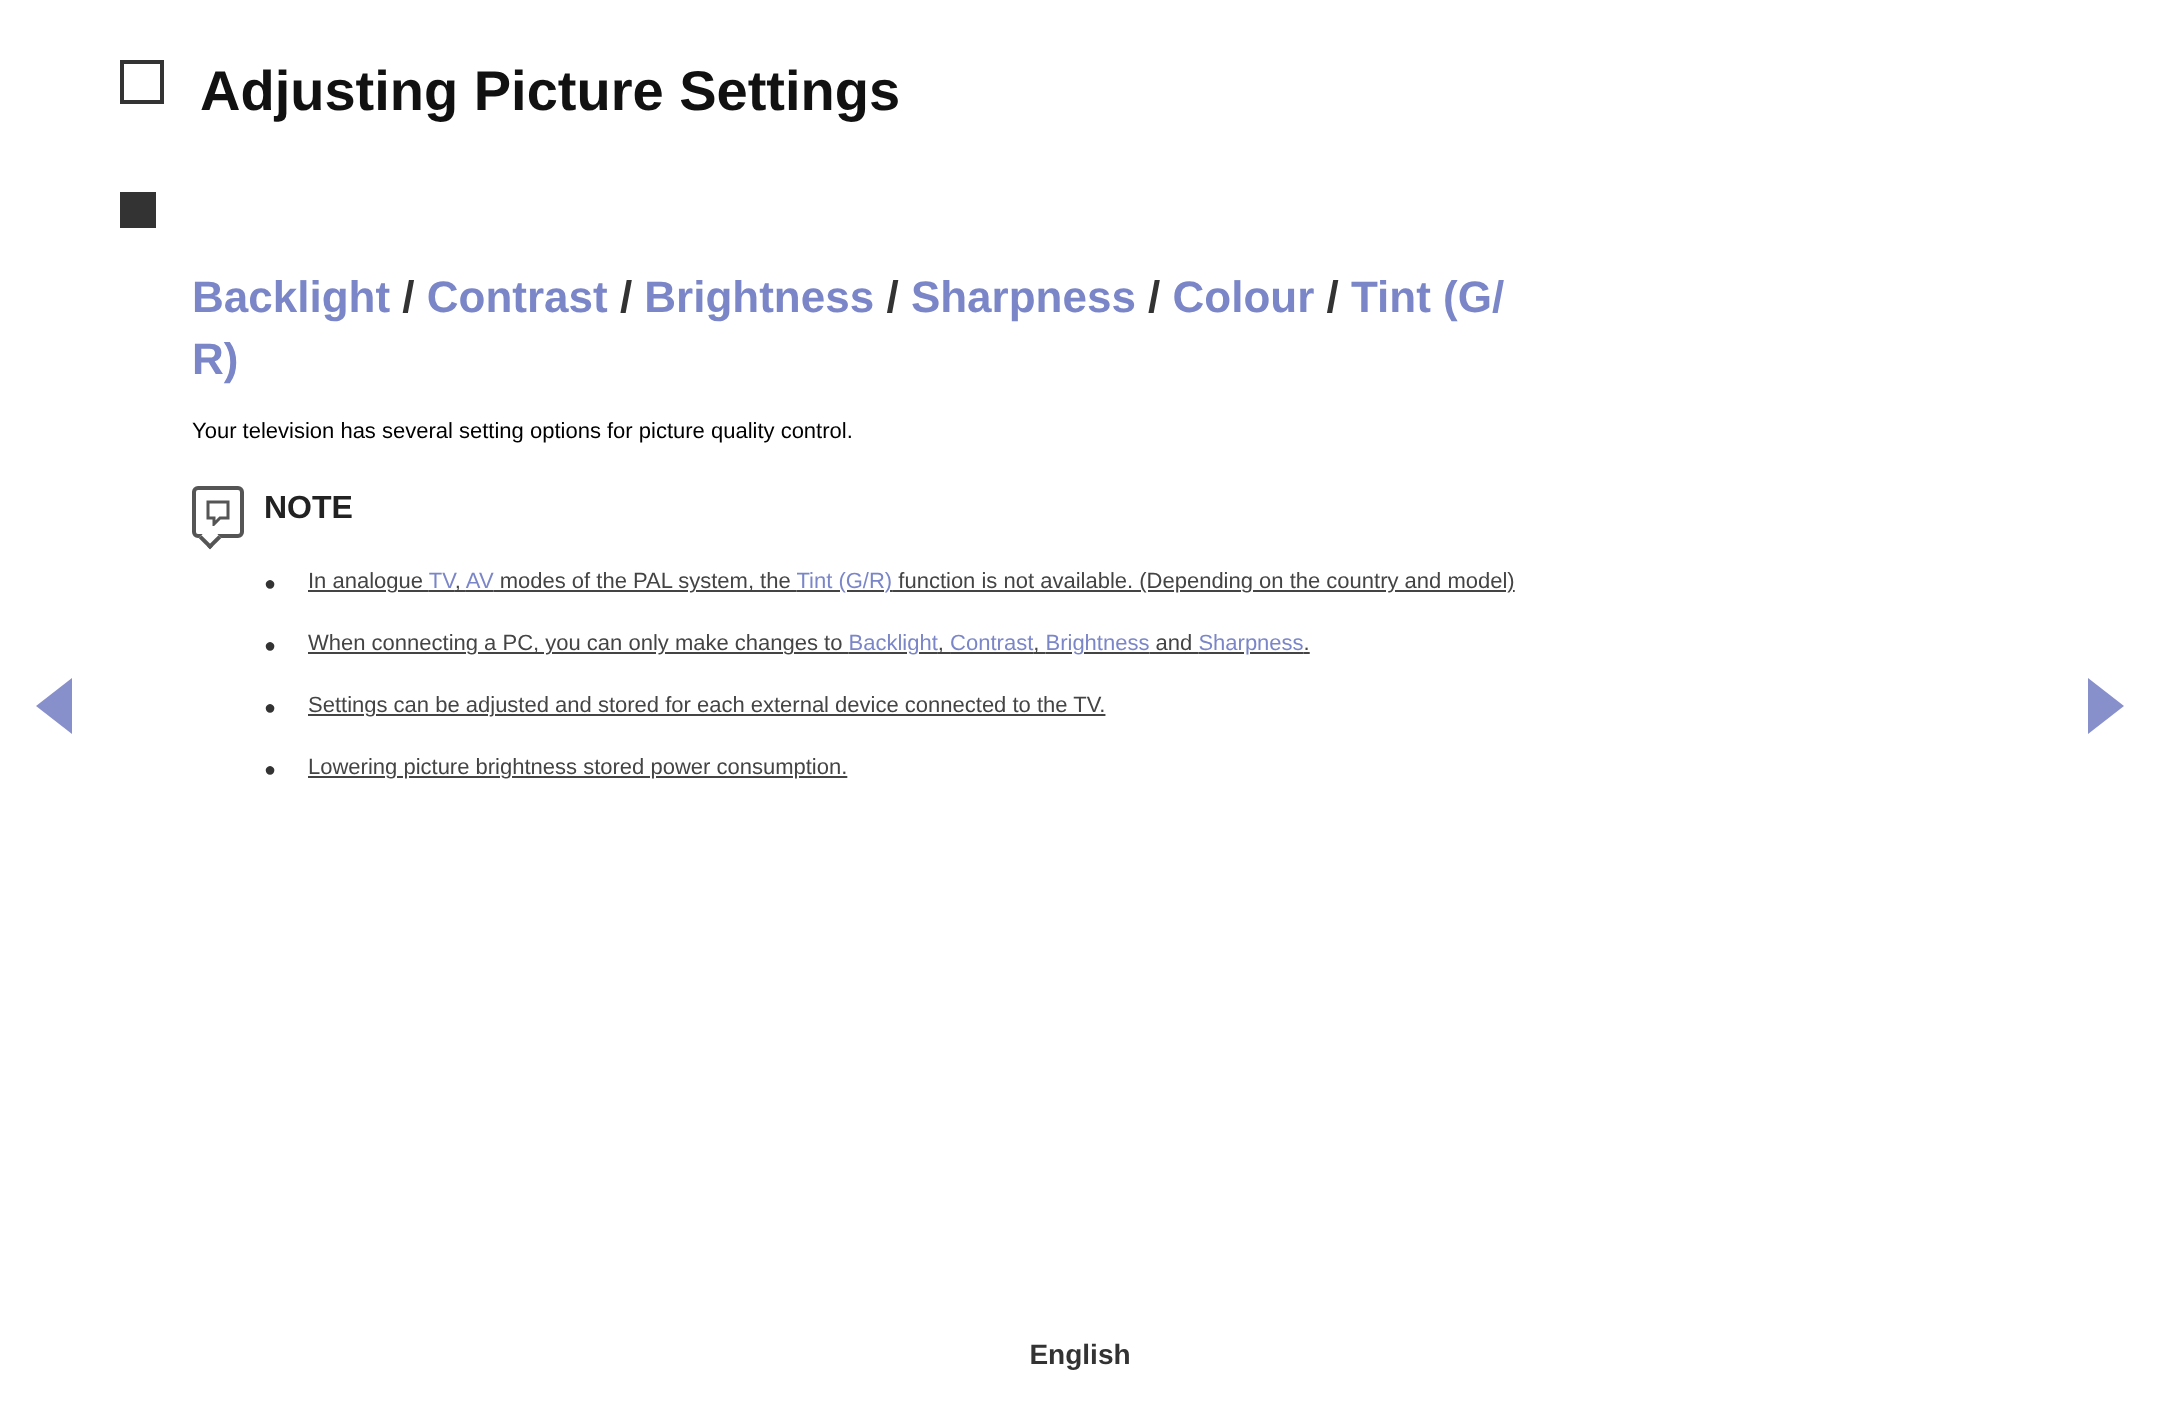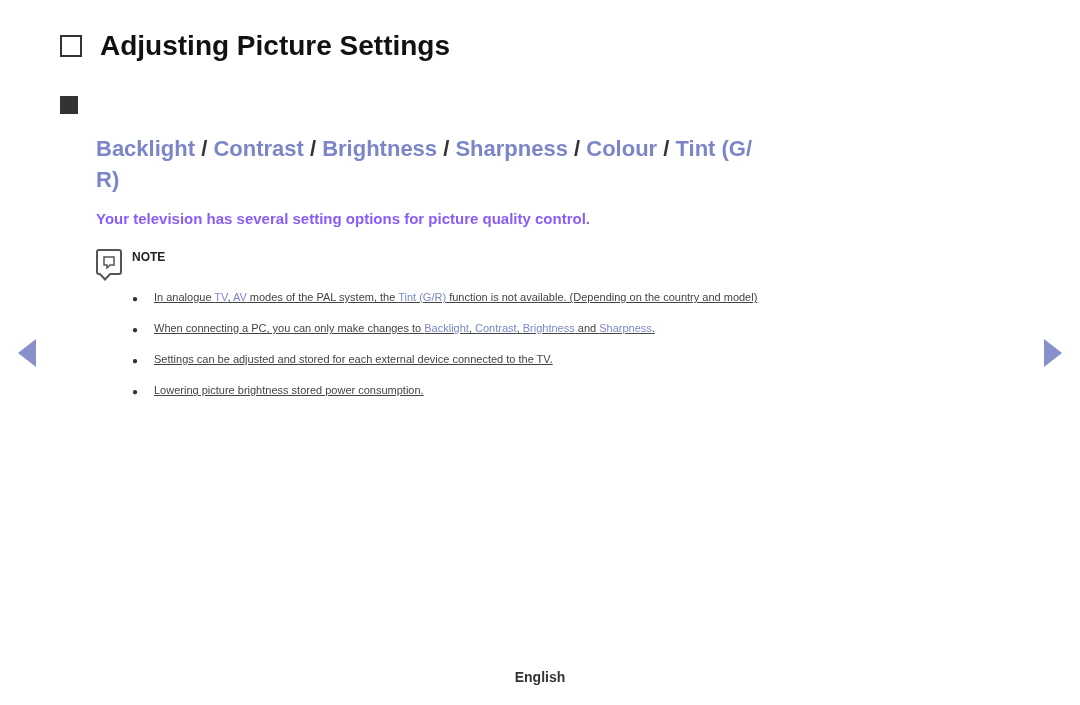--- a/index.html
+++ b/index.html
@@ -21,21 +21,20 @@
 
     .page-container {
       width: 1080px;
       height: 705px;
       position: relative;
       padding: 30px 80px 30px 60px;
     }
 
     .page-title-row {
       display: flex;
-      align-items: center;
       margin-bottom: 28px;
     }
 
     .title-checkbox {
       width: 22px;
       height: 22px;
       border: 2px solid #333;
       display: inline-block;
       margin-right: 18px;
       flex-shrink: 0;
@@ -78,25 +77,24 @@
     .link-text {
       color: #7b86c8;
     }
 
     .separator {
       color: #333;
       font-weight: bold;
     }
 
     .description-text {
-      font-size: 15px;
-      color: #8b5cf6;
+      font-size: 11px;
+      color: #000000;
       margin-bottom: 18px;
       line-height: 1.5;
-      font-weight: bold;
     }
 
     .note-section {
       display: flex;
       align-items: flex-start;
       margin-bottom: 14px;
     }
 
     .note-icon {
       width: 26px;
@@ -123,21 +121,21 @@
       border-right: 2px solid #555;
       border-bottom: 2px solid #555;
       position: absolute;
       bottom: -6px;
       left: 3px;
       transform: rotate(45deg);
       background: #fff;
     }
 
     .note-label {
-      font-size: 12px;
+      font-size: 16px;
       font-weight: bold;
       color: #222;
       line-height: 1.6;
     }
 
     .bullet-list {
       list-style: none;
       padding: 0;
       margin-left: 36px;
     }

